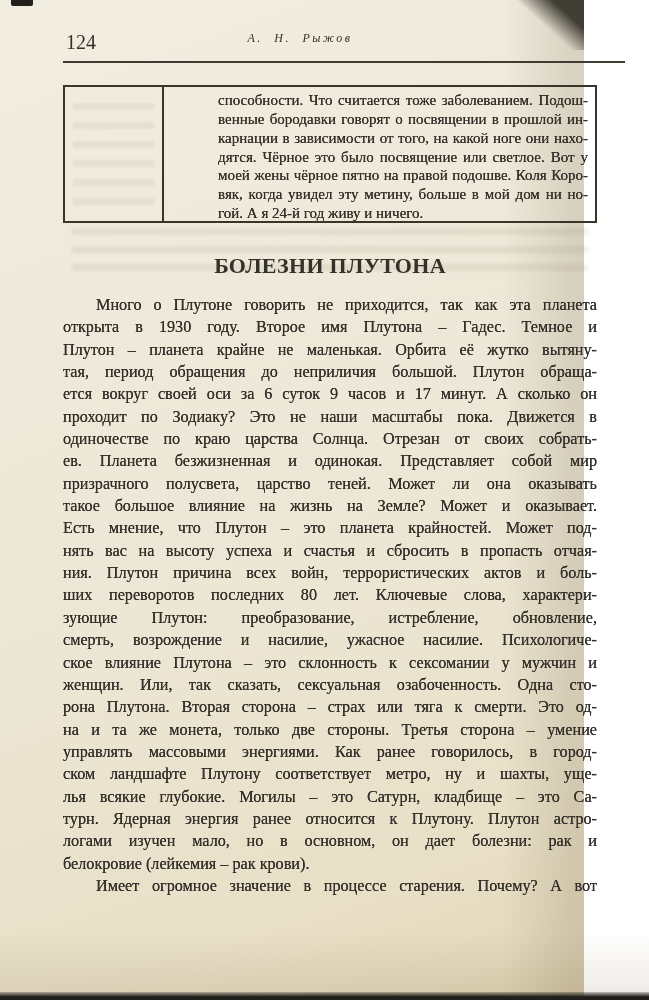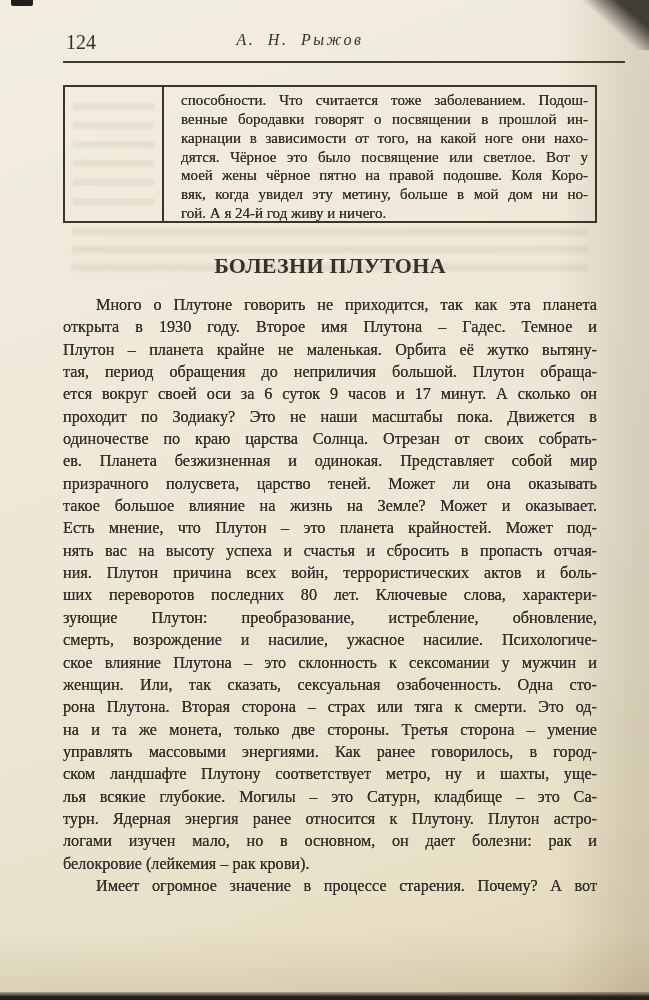--- a/index.html
+++ b/index.html
@@ -1,21 +1,21 @@
 <!DOCTYPE html>
 <html><head>
 <meta charset="utf-8">
 <style>
   html, body { margin: 0; padding: 0; }
   body {
     width: 649px; height: 1000px; overflow: hidden;
     font-family: "Liberation Serif", "DejaVu Serif", serif;
   }
   .page {
-    position: relative; width: 649px; height: 1000px;
+    position: relative; width: 584px; height: 1000px;
     background:
       linear-gradient(to right, rgba(0,0,0,0) 86%, rgba(100,85,58,0.16) 98%),
       linear-gradient(160deg, #f1ede0 0%, #ece6d5 55%, #e8dfc6 85%, #e2d6b7 100%);
     color: #34302a;
   }
   .page * { box-sizing: border-box; }
 
   
   .edge-topleft { position: absolute; top: 0; left: 11px; width: 22px; height: 6px; background: #201f1b; border-radius: 0 0 2px 2px; }
   .edge-topright { position: absolute; top: 0; right: 0; width: 76px; height: 50px;
@@ -27,28 +27,28 @@
   .bleed { position: absolute; top: 16px; left: 8px; right: 8px; height: 104px; opacity: .55;
     background: repeating-linear-gradient(to bottom, rgba(118,116,86,0.17) 0 7px, rgba(0,0,0,0) 7px 19px);
     filter: blur(1.2px); }
   .bleed-mid { position: absolute; left: 72px; top: 228px; width: 516px; height: 54px;
     background: repeating-linear-gradient(to bottom, rgba(115,112,82,0.10) 0 7px, rgba(0,0,0,0) 7px 18px);
     filter: blur(1.5px); }
 
   
   .page-number { position: absolute; left: 66px; top: 31px; font-size: 20px; }
   .running-head { position: absolute; left: 40px; top: 31px; width: 520px; text-align: center;
-    font-style: italic; font-size: 16px; letter-spacing: 2.5px; word-spacing: 6px; }
+    font-style: italic; font-size: 12px; letter-spacing: 2.5px; word-spacing: 6px; }
   .header-rule { position: absolute; left: 63px; top: 61px; width: 562px; height: 2px; background: #403c33; }
 
   
   .quote-box { position: absolute; left: 63px; top: 85px; width: 534px; height: 138px;
     border: 2px solid #3a352b; display: flex; }
   .quote-box-left { width: 99px; border-right: 2px solid #3a352b; position: relative; }
-  .quote-box-right { flex: 1; padding: 4px 7px 0 17px; font-size: 15px; line-height: 18.85px; }
+  .quote-box-right { flex: 1; padding: 4px 7px 0 24px; font-size: 15px; line-height: 18.85px; margin-left: 30px; }
 
   
   .heading { position: absolute; left: 63px; top: 253px; width: 534px; margin: 0;
     text-align: center; font-size: 22px; font-weight: 700; letter-spacing: 0.3px; }
 
   
   .body-text { position: absolute; left: 63px; top: 294px; width: 534px;
     font-size: 16.2px; line-height: 22.35px; }
   .line { text-align: justify; text-align-last: justify; text-shadow: 0 0 0.3px currentColor; }
   .indent-first .line:first-child { text-indent: 33px; }

